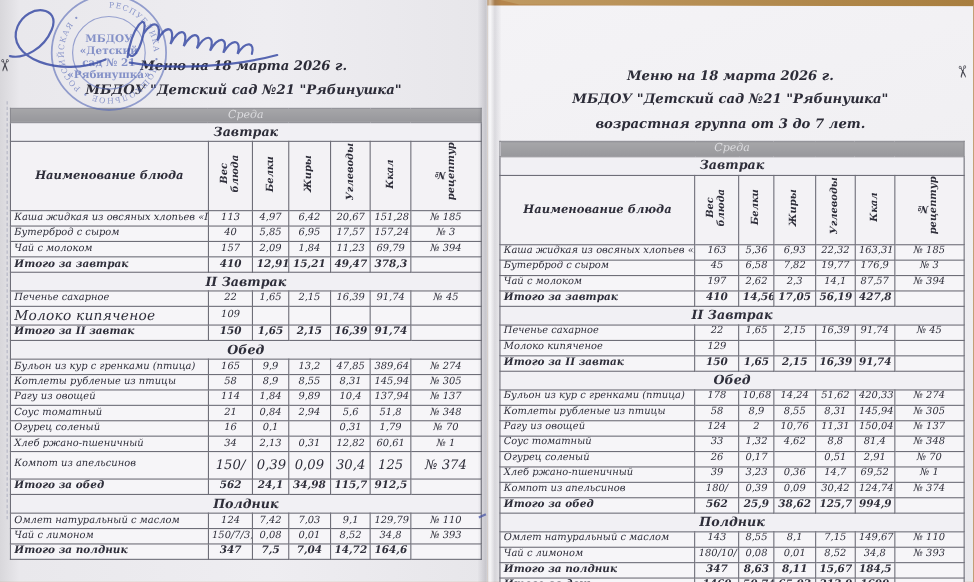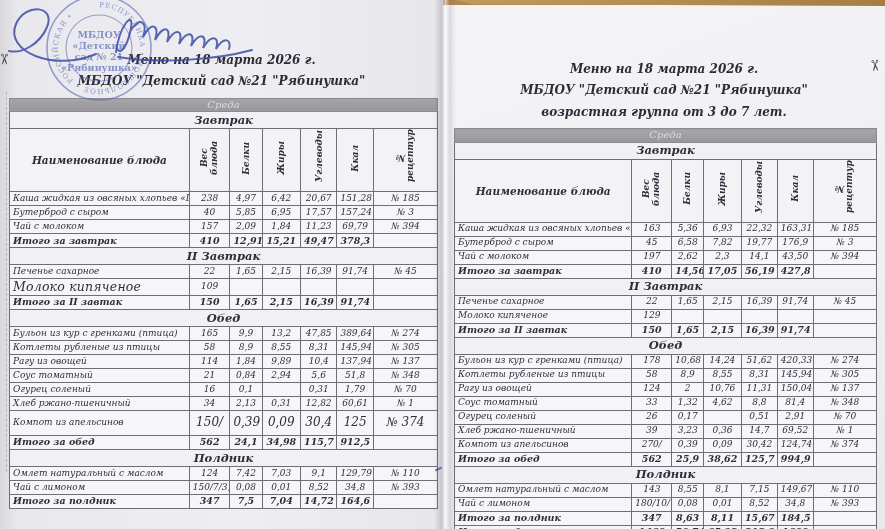--- a/index.html
+++ b/index.html
@@ -143,21 +143,21 @@
             <th class="namehead">Наименование блюда</th>
             <th class="rot"><span>Вес блюда</span></th>
             <th class="rot"><span>Белки</span></th>
             <th class="rot"><span>Жиры</span></th>
             <th class="rot"><span>Углеводы</span></th>
             <th class="rot"><span>Ккал</span></th>
             <th class="rot"><span>№ рецептуры</span></th>
           </tr>
           <tr>
             <td class="name">Каша жидкая из овсяных хлопьев «Геркулес»</td>
-            <td class="val">238</td>
+            <td class="val">113</td>
             <td class="val">4,97</td>
             <td class="val">6,42</td>
             <td class="val">20,67</td>
             <td class="val">151,28</td>
             <td class="val">№ 185</td>
           </tr>
           <tr>
             <td class="name">Бутерброд с сыром</td>
             <td class="val">40</td>
             <td class="val">5,85</td>
@@ -373,21 +373,21 @@
             <td class="val">19,77</td>
             <td class="val">176,9</td>
             <td class="val">№ 3</td>
           </tr>
           <tr>
             <td class="name">Чай с молоком</td>
             <td class="val">197</td>
             <td class="val">2,62</td>
             <td class="val">2,3</td>
             <td class="val">14,1</td>
-            <td class="val">43,50</td>
+            <td class="val">87,57</td>
             <td class="val">№ 394</td>
           </tr>
           <tr class="total ">
             <td class="name">Итого за завтрак</td>
             <td class="val">410</td>
             <td class="val">14,56</td>
             <td class="val">17,05</td>
             <td class="val">56,19</td>
             <td class="val">427,8</td>
             <td class="val"></td>
@@ -474,21 +474,21 @@
             <td class="name">Хлеб ржано-пшеничный</td>
             <td class="val">39</td>
             <td class="val">3,23</td>
             <td class="val">0,36</td>
             <td class="val">14,7</td>
             <td class="val">69,52</td>
             <td class="val">№ 1</td>
           </tr>
           <tr>
             <td class="name">Компот из апельсинов</td>
-            <td class="val">270/</td>
+            <td class="val">180/</td>
             <td class="val">0,39</td>
             <td class="val">0,09</td>
             <td class="val">30,42</td>
             <td class="val">124,74</td>
             <td class="val">№ 374</td>
           </tr>
           <tr class="total ">
             <td class="name">Итого за обед</td>
             <td class="val">562</td>
             <td class="val">25,9</td>

